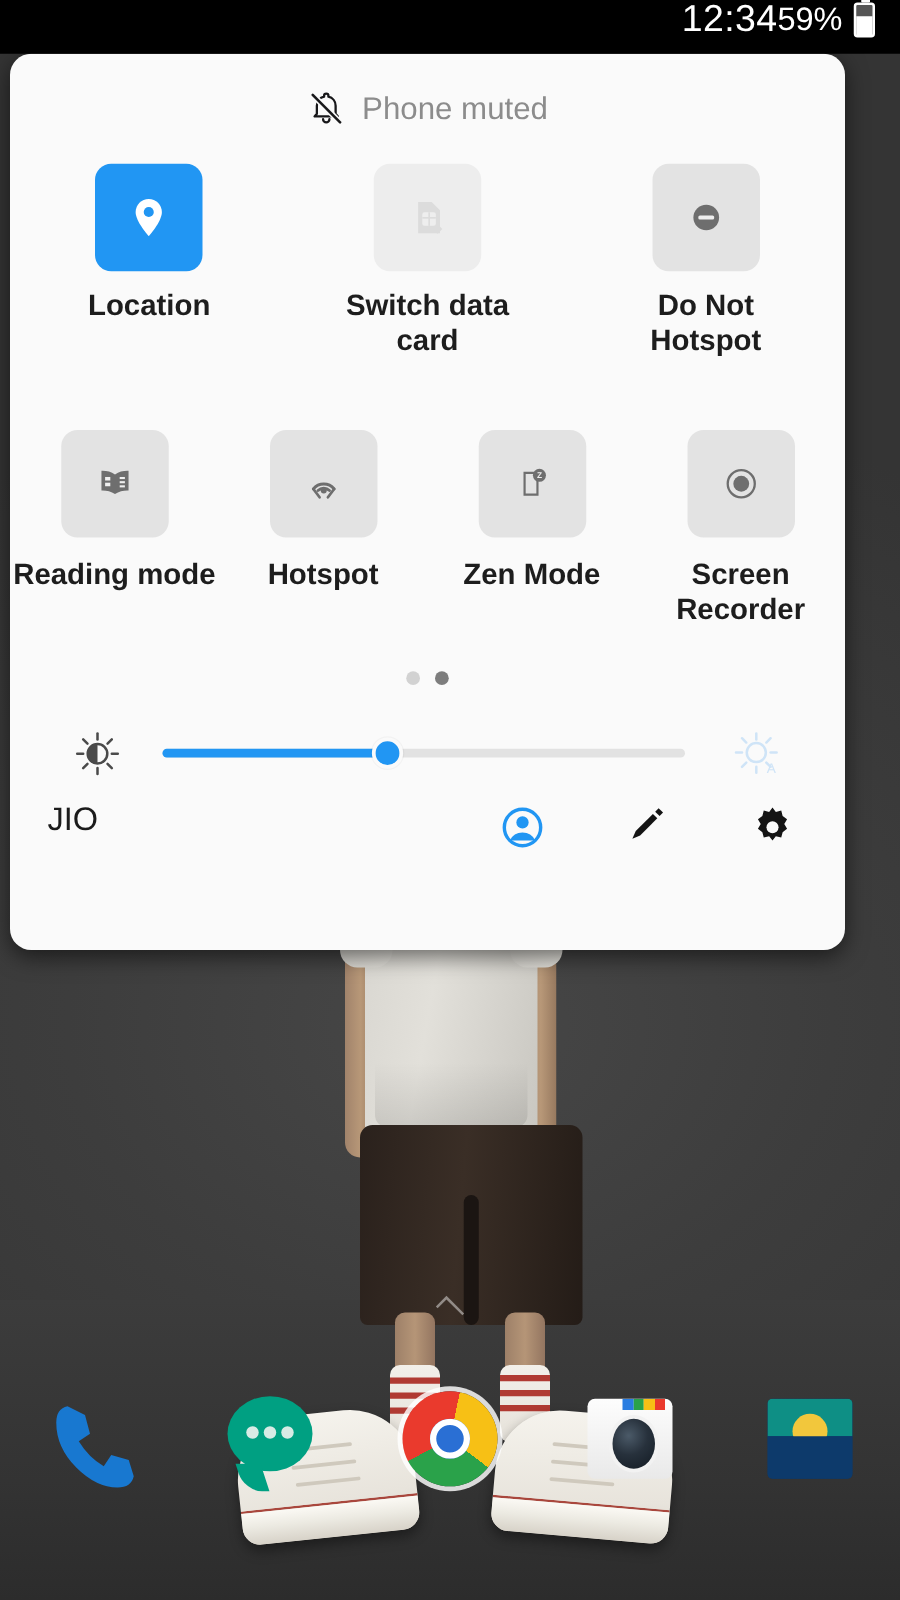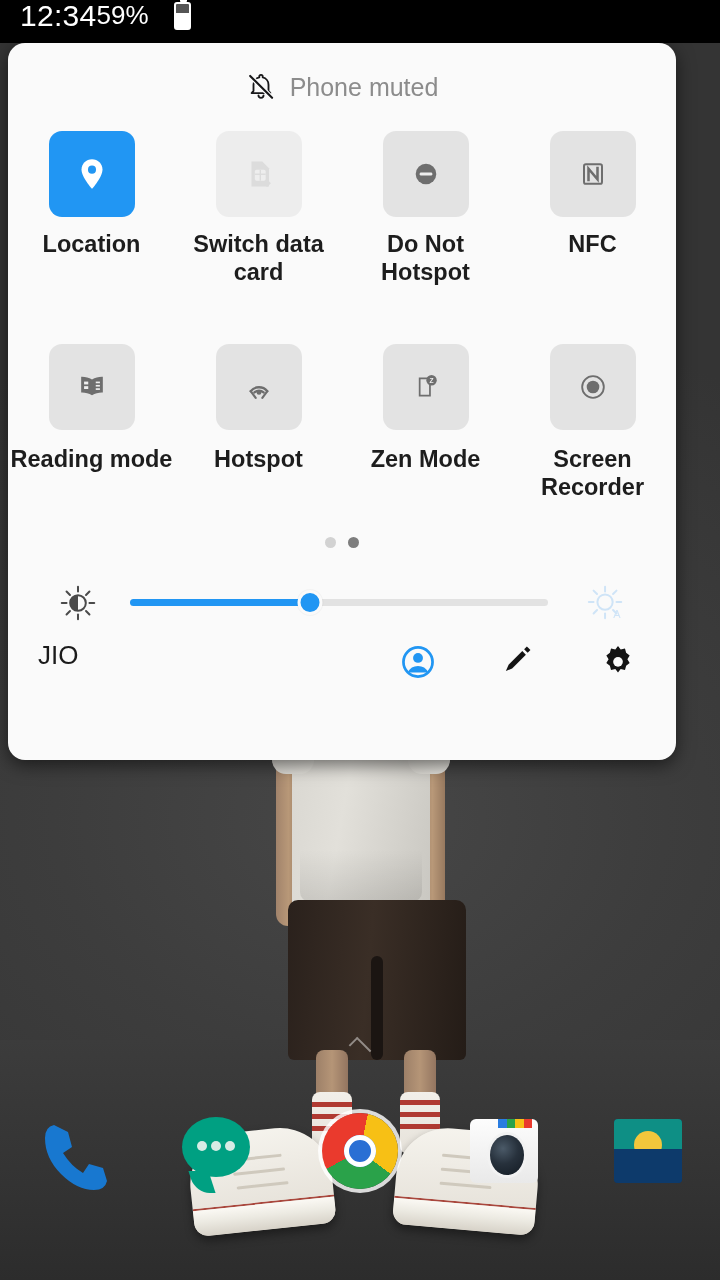--- a/index.html
+++ b/index.html
@@ -160,26 +160,26 @@
     position:absolute; left:350px; top:1042px; width:20px; height:12px;
     border-left:2px solid rgba(255,255,255,.45);
     border-top:2px solid rgba(255,255,255,.45);
     transform:rotate(45deg);
   }
 
   
   #statusbar{
     position:absolute; left:0; top:0; width:720px; height:43px;
     background:#000; color:#fff;
-    display:flex; align-items:center; justify-content:flex-start;
+    display:flex; align-items:center; justify-content:flex-end;
     padding:0 20px 12px 20px;
     z-index:20;
   }
   .sb-time{ font-size:30px; letter-spacing:.3px; }
-  .sb-right{ display:flex; align-items:center; gap:25px; }
+  .sb-right{ display:flex; align-items:center; gap:9px; }
   .sb-batt-pct{ font-size:26px; }
   .sb-batt{
     position:relative; width:17px; height:28px;
     border:2px solid #fff; border-radius:3px;
     background:#555;
   }
   .sb-batt:before{
     content:""; position:absolute; left:4px; top:-6px; width:7px; height:4px;
     background:#fff; border-radius:1px;
   }
@@ -403,31 +403,20 @@
           <div class="qs-tile-ico">
             <svg viewBox="0 0 48 48" width="38" height="38" aria-hidden="true">
               <circle cx="24" cy="24" r="13" fill="#6e6e6e"></circle>
               <rect x="16" y="22" width="16" height="4" rx="1.6" fill="#ededed"></rect>
             </svg>
           </div>
           <div class="qs-tile-label">Do Not Hotspot</div>
         </div>
       </div>
 
-      <div class="qs-tile-col">
-        <div class="qs-tile">
-          <div class="qs-tile-ico">
-            <svg viewBox="0 0 48 48" width="36" height="36" aria-hidden="true">
-              <rect x="12" y="11" width="24" height="26" rx="2.5" fill="none" stroke="#6e6e6e" stroke-width="2.6"></rect>
-              <path d="M18 32V17l12 14V16" fill="none" stroke="#6e6e6e" stroke-width="3.4" stroke-linecap="square"></path>
-            </svg>
-          </div>
-          <div class="qs-tile-label">NFC</div>
-        </div>
-      </div>
 
     </div>
 
     <div class="qs-row row2" style="margin-top:58px;">
 
       <div class="qs-tile-col">
         <div class="qs-tile">
           <div class="qs-tile-ico">
             <svg viewBox="0 0 48 48" width="40" height="40" aria-hidden="true">
               <path d="M24 15c-4-2.6-8.5-3.6-13-3.4v18.9c4.5-.2 9 .8 13 3.4 4-2.6 8.5-3.6 13-3.4V11.6c-4.5-.2-9 .8-13 3.4z" fill="#6e6e6e"></path>

